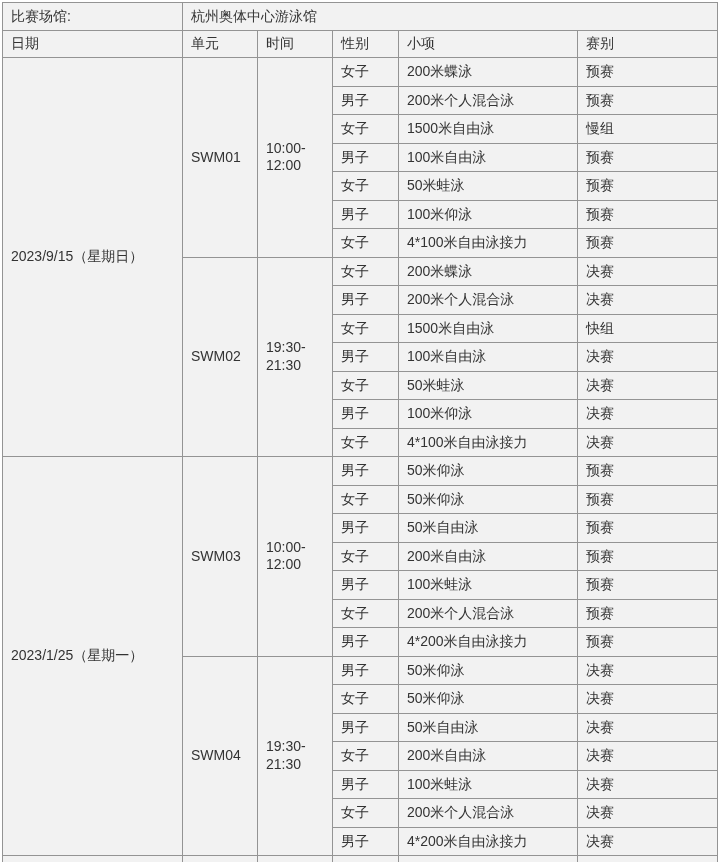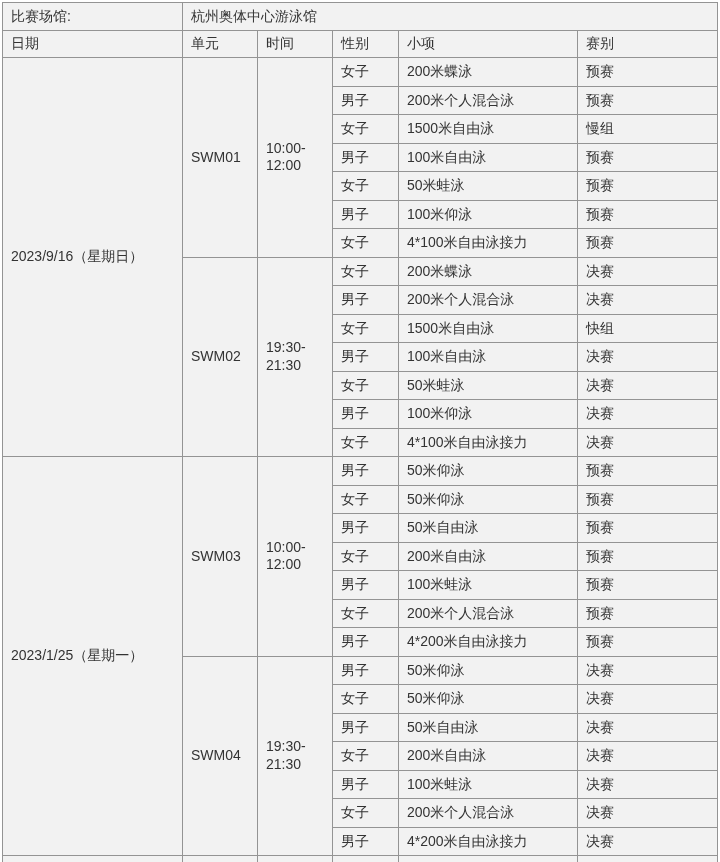--- a/index.html
+++ b/index.html
@@ -62,21 +62,21 @@
       <th>日期</th>
       <th>单元</th>
       <th>时间</th>
       <th>性别</th>
       <th>小项</th>
       <th>赛别</th>
     </tr>
   </thead>
   <tbody>
       <tr class="event-row">
-        <td rowspan="14">2023/9/16（星期日）</td>
+        <td rowspan="14">2023/9/15（星期日）</td>
         <td rowspan="7">SWM01</td>
         <td rowspan="7">10:00-12:00</td>
         <td>女子</td>
         <td>200米蝶泳</td>
         <td>预赛</td>
       </tr>
       <tr class="event-row">
         <td>男子</td>
         <td>200米个人混合泳</td>
         <td>预赛</td>

